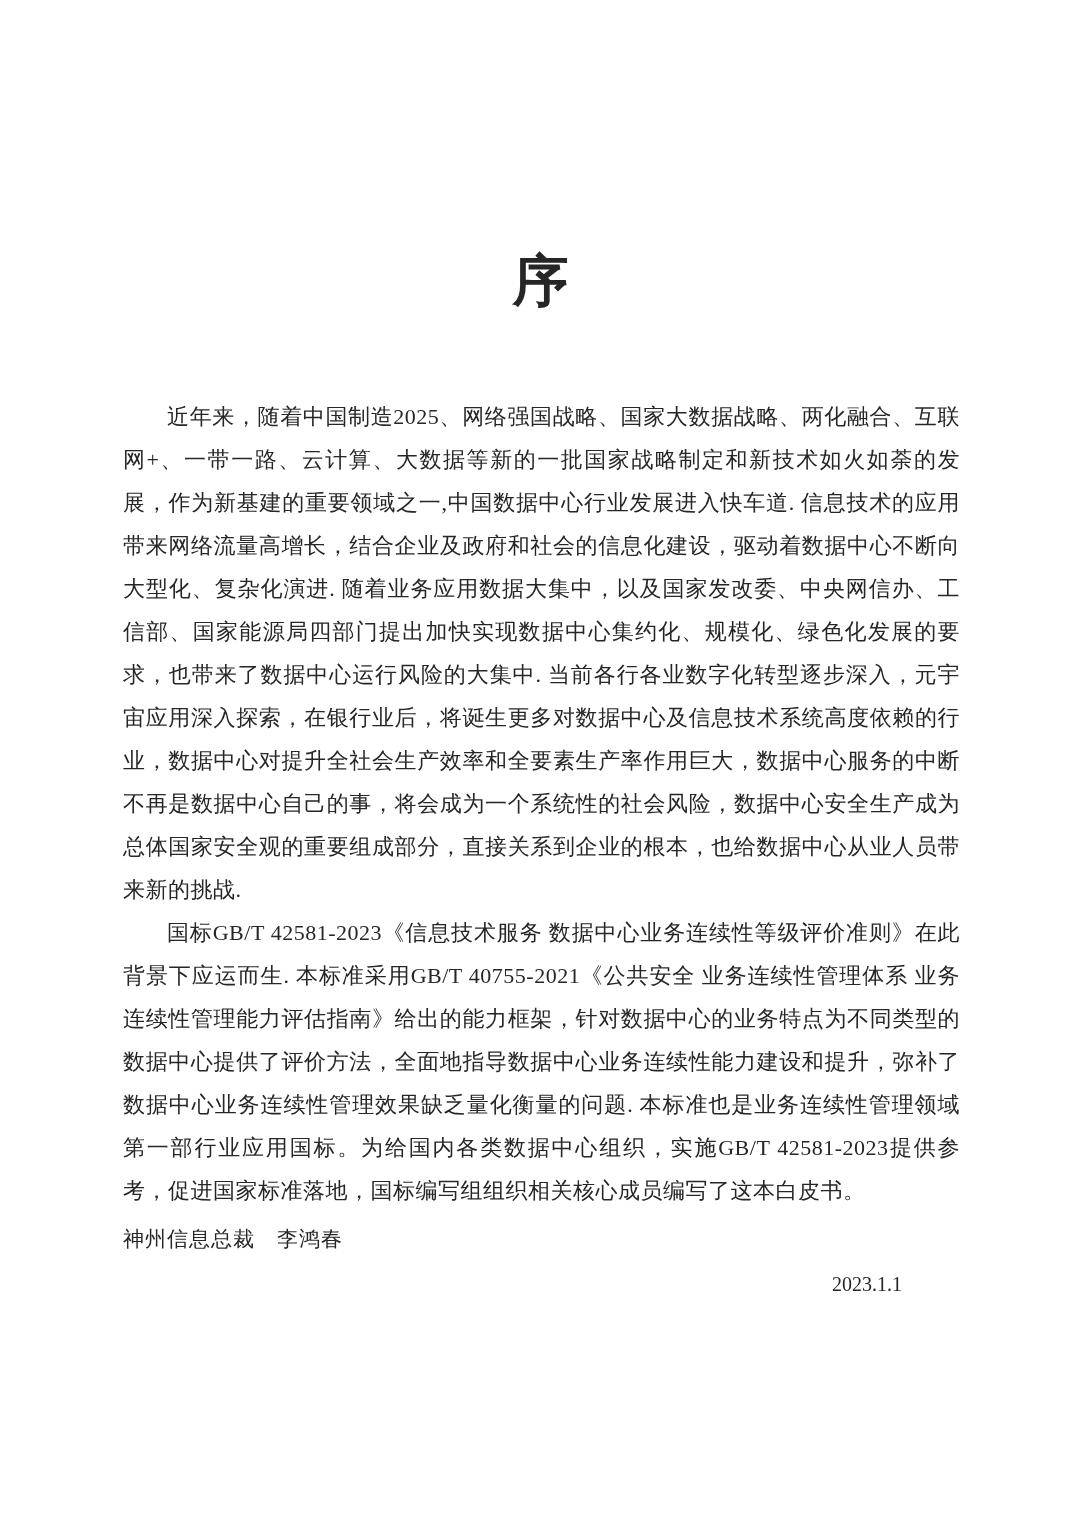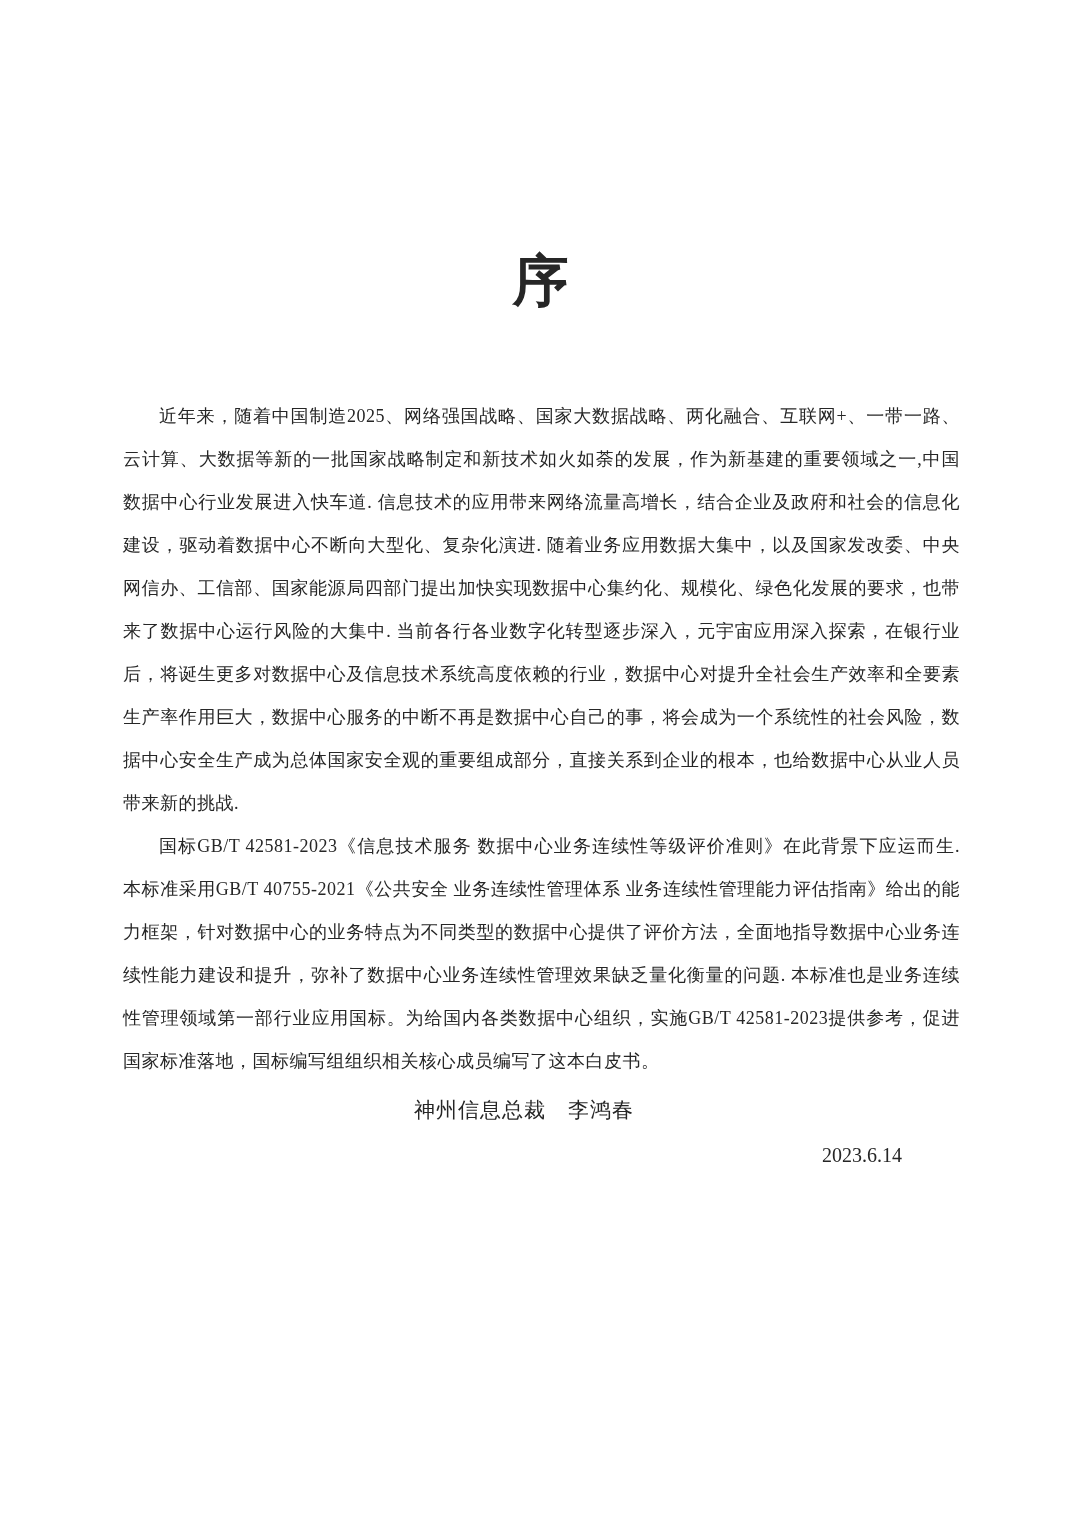--- a/index.html
+++ b/index.html
@@ -21,34 +21,34 @@
   }
   .doc-title {
     margin: 0 0 86px 0;
     text-align: center;
     font-size: 56px;
     font-weight: 700;
     line-height: 1;
     letter-spacing: 2px;
   }
   .doc-body {
-    font-size: 18px;
+    font-size: 22px;
     line-height: 43px;
     text-align: justify;
     letter-spacing: 0.5px;
   }
   .doc-paragraph {
     margin: 0;
     text-indent: 2em;
   }
   .doc-signature {
     margin-top: 6px;
     font-size: 21px;
     line-height: 43px;
-    text-align: center;
+    text-align: left;
     padding-right: 35px;
     letter-spacing: 1px;
   }
   .doc-date {
     margin-top: 2px;
     font-size: 20px;
     line-height: 43px;
     text-align: right;
     padding-right: 58px;
   }
@@ -59,14 +59,14 @@
 <div class="page" style="background: rgb(255, 255, 255); color: rgb(38, 38, 38);">
   <h1 class="doc-title">序</h1>
 
   <main class="doc-body">
     <p class="doc-paragraph">近年来，随着中国制造2025、网络强国战略、国家大数据战略、两化融合、互联网+、一带一路、云计算、大数据等新的一批国家战略制定和新技术如火如荼的发展，作为新基建的重要领域之一,中国数据中心行业发展进入快车道. 信息技术的应用带来网络流量高增长，结合企业及政府和社会的信息化建设，驱动着数据中心不断向大型化、复杂化演进. 随着业务应用数据大集中，以及国家发改委、中央网信办、工信部、国家能源局四部门提出加快实现数据中心集约化、规模化、绿色化发展的要求，也带来了数据中心运行风险的大集中. 当前各行各业数字化转型逐步深入，元宇宙应用深入探索，在银行业后，将诞生更多对数据中心及信息技术系统高度依赖的行业，数据中心对提升全社会生产效率和全要素生产率作用巨大，数据中心服务的中断不再是数据中心自己的事，将会成为一个系统性的社会风险，数据中心安全生产成为总体国家安全观的重要组成部分，直接关系到企业的根本，也给数据中心从业人员带来新的挑战.</p>
     <p class="doc-paragraph">国标GB/T 42581-2023《信息技术服务 数据中心业务连续性等级评价准则》在此背景下应运而生. 本标准采用GB/T 40755-2021《公共安全 业务连续性管理体系 业务连续性管理能力评估指南》给出的能力框架，针对数据中心的业务特点为不同类型的数据中心提供了评价方法，全面地指导数据中心业务连续性能力建设和提升，弥补了数据中心业务连续性管理效果缺乏量化衡量的问题. 本标准也是业务连续性管理领域第一部行业应用国标。为给国内各类数据中心组织，实施GB/T 42581-2023提供参考，促进国家标准落地，国标编写组组织相关核心成员编写了这本白皮书。</p>
   </main>
 
   <div class="doc-signature">神州信息总裁　李鸿春</div>
 
-  <div class="doc-date">2023.6.14</div>
+  <div class="doc-date">2023.1.1</div>
 </div>
 
 </body></html>

